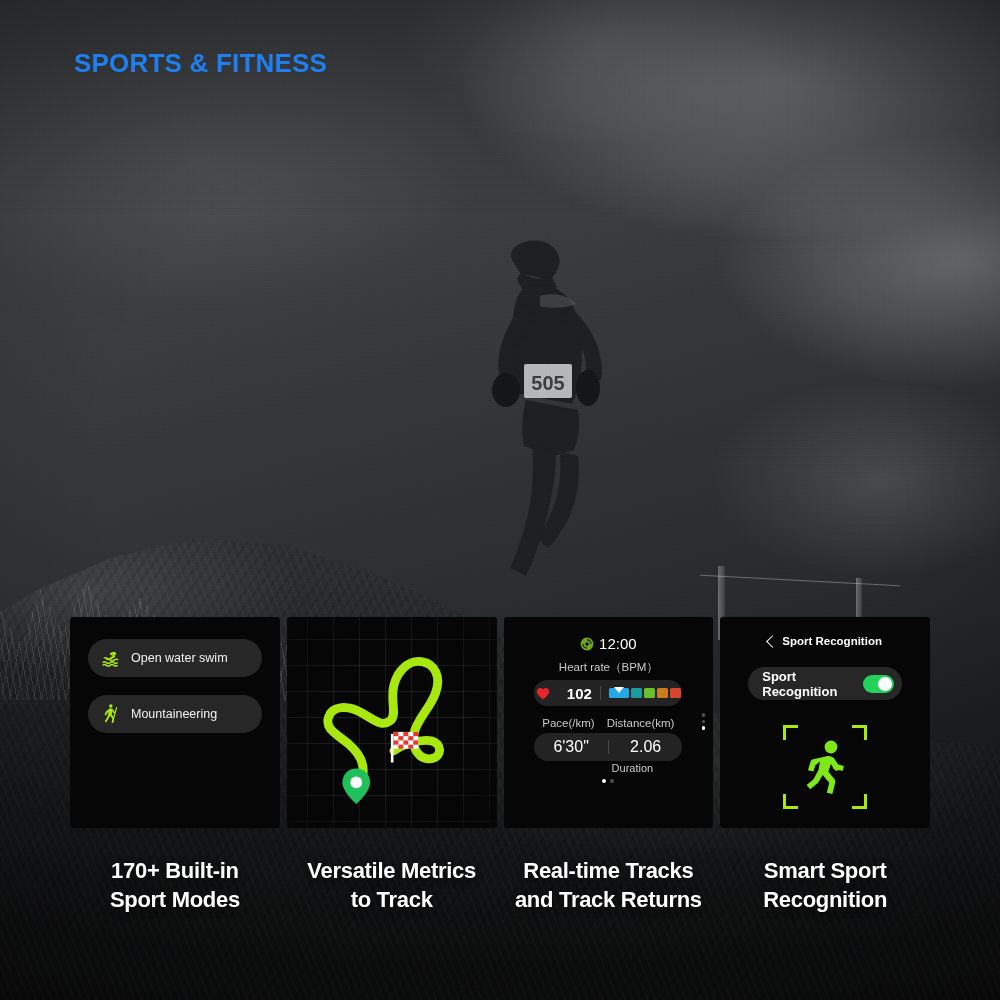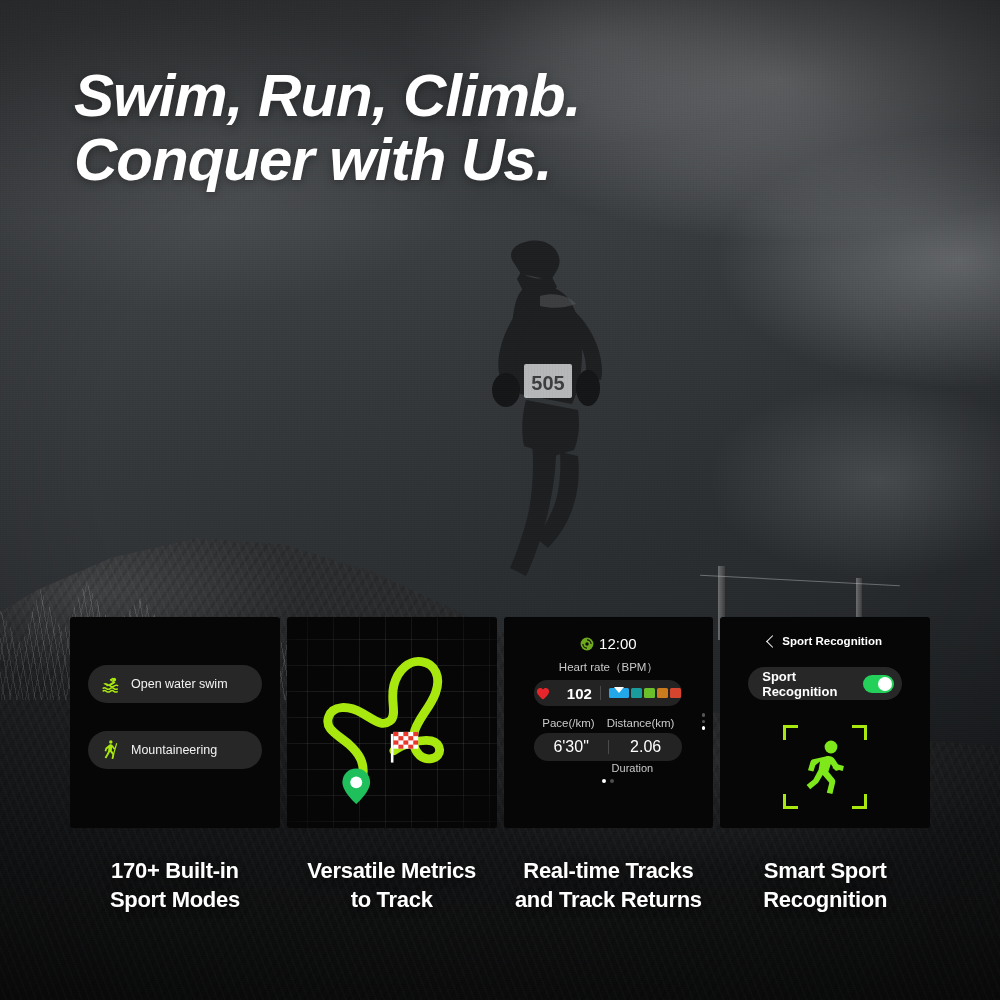--- a/index.html
+++ b/index.html
@@ -83,21 +83,21 @@
   .cards {
     position:absolute; left:70px; top:617px; width:860px; height:211px;
     display:flex; gap:7px; z-index:6;
   }
   .card {
     flex:1 1 0; background:#060606; border-radius:3px;
     position:relative; overflow:hidden;
   }
 
   
-  .modes { position:absolute; left:18px; right:18px; top:48px; display:flex; flex-direction:column; gap:28px; }
+  .modes { position:absolute; left:18px; right:18px; top:22px; display:flex; flex-direction:column; gap:18px; }
   .mode-pill {
     height:38px; background:#272727; border-radius:19px;
     display:flex; align-items:center; padding:0 12px; gap:9px;
   }
   .mode-pill .ic { width:22px; height:22px; flex:none; display:block; }
   .mode-pill .lbl { color:#f2f2f2; font-size:12.5px; }
 
   
   .map { position:absolute; inset:0; }
   .map-grid {
@@ -221,22 +221,21 @@
   </div>
 
   <div class="post p1"></div>
   <div class="post p2"></div>
   <div class="wire"></div>
   <div class="grain"></div>
   <div class="vignette"></div>
 </div>
 
 <div class="hero">
-  <div class="headline">Swim, Run, Climb.
-Conquer with Us.</div>
+  <div class="eyebrow">SPORTS &amp; FITNESS</div>
 </div>
 
 <div class="cards">
 
   <div class="card">
     <div class="modes">
 
       <div class="mode-pill">
         <svg class="ic" viewBox="0 0 24 24">
           <g fill="#a8e80f">

